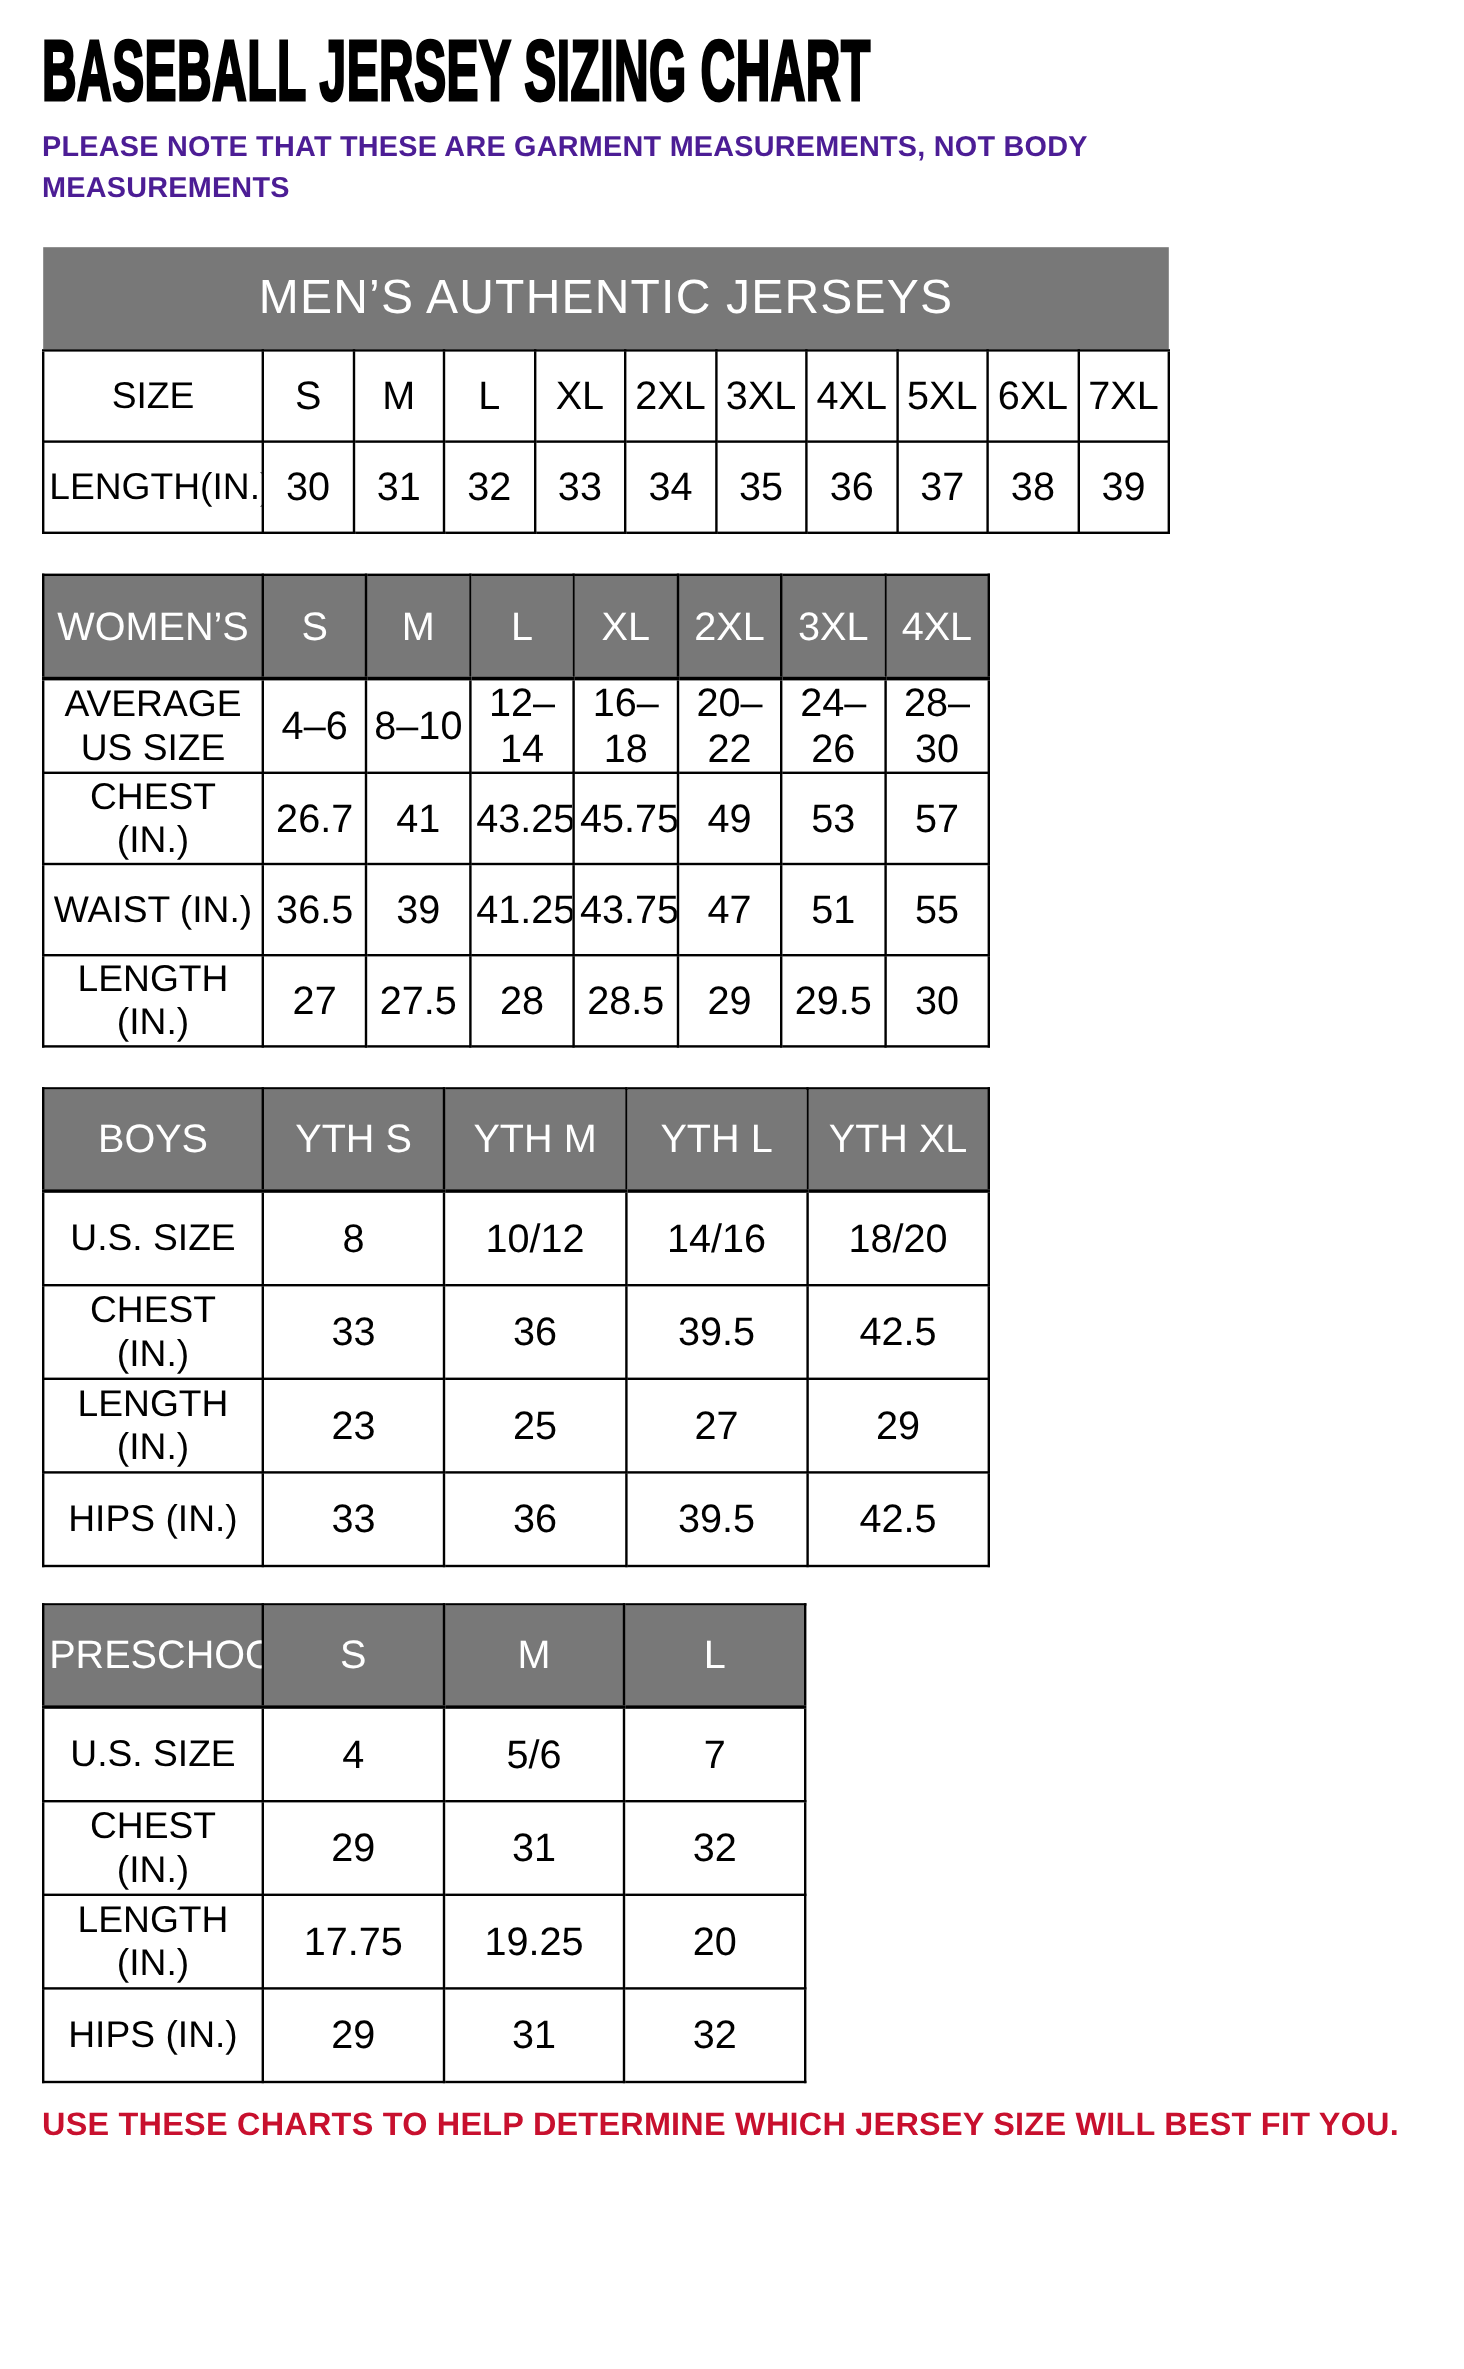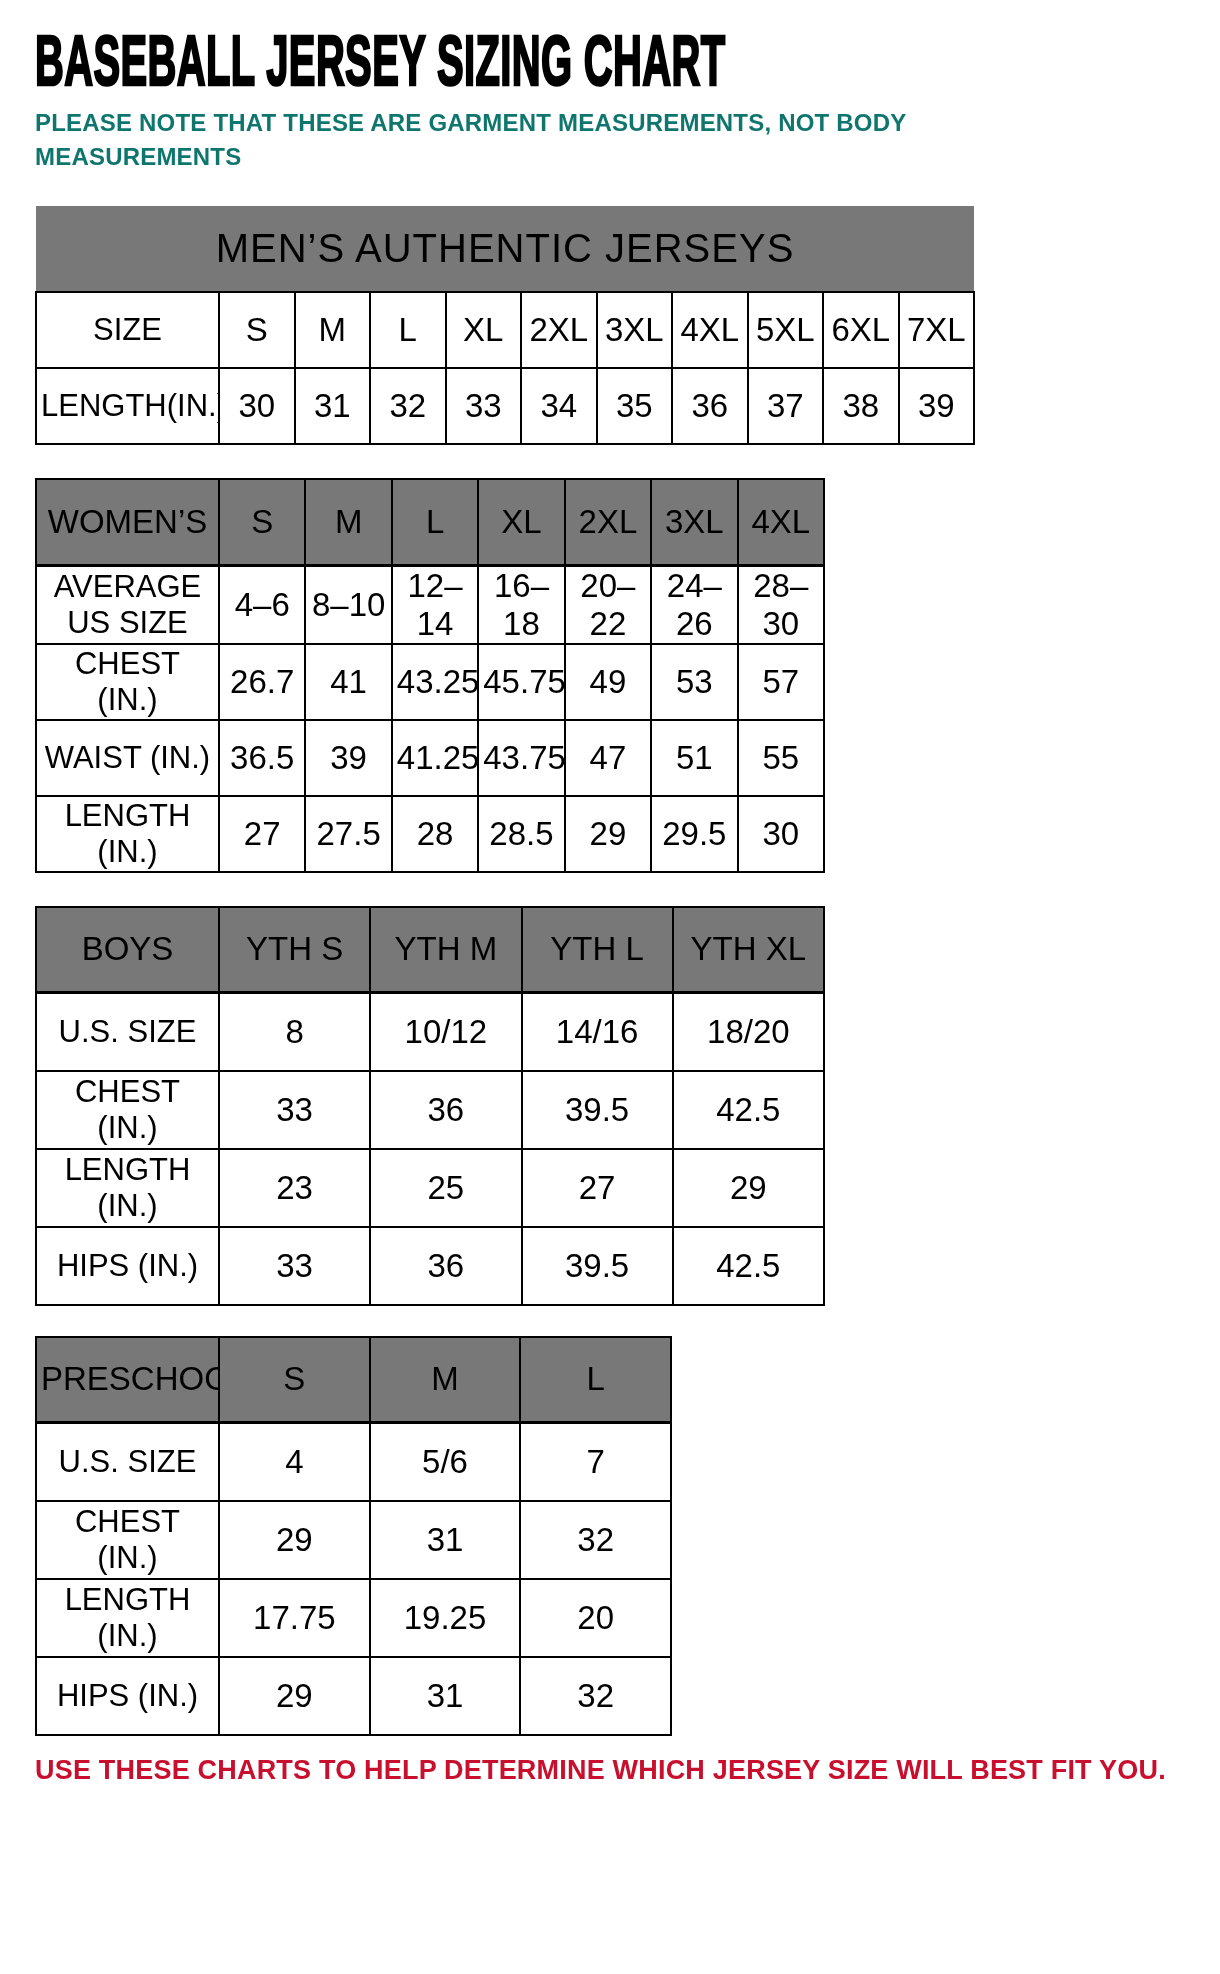--- a/index.html
+++ b/index.html
@@ -16,40 +16,40 @@
     display:inline-block; white-space:nowrap;
     font-size:54px; line-height:54px; font-weight:700;
     transform:scale(0.74,1.32); transform-origin:left top;
     -webkit-text-stroke:2px #000;
     letter-spacing:0.5px;
   }
 
   
   .note {
     margin:14px 0 0 0; max-width:900px;
-    color:#0f766e; font-weight:700; font-size:24px; line-height:1.4;
+    color:#4c1d95; font-weight:700; font-size:24px; line-height:1.4;
     letter-spacing:0.2px;
   }
   .footer {
     margin:18px 0 0 0;
     color:#C8102E; font-weight:700; font-size:27px; line-height:1.2;
     letter-spacing:0.2px;
   }
 
   
   table.t {
     border-collapse:collapse; table-layout:fixed;
     margin-top:33px;
   }
   .t th, .t td {
     border:2px solid #000; text-align:center; vertical-align:middle;
     padding:0 4px; overflow:hidden;
   }
   .t thead th {
-    background:#787878; color:#000000; font-weight:400;
+    background:#787878; color:#ffffff; font-weight:400;
     font-size:33px; border-bottom:3px solid #000;margin-left:16px;
   }
   .t thead th.banner {
     font-size:40px; letter-spacing:1px;
     border-top:none; border-left:none; border-right:none;
     border-bottom:2px solid #000;
   }
   .t thead tr { height:86px; }
   .t tbody tr { height:76px; }
   .t tbody td { font-size:33px; font-weight:400; }

